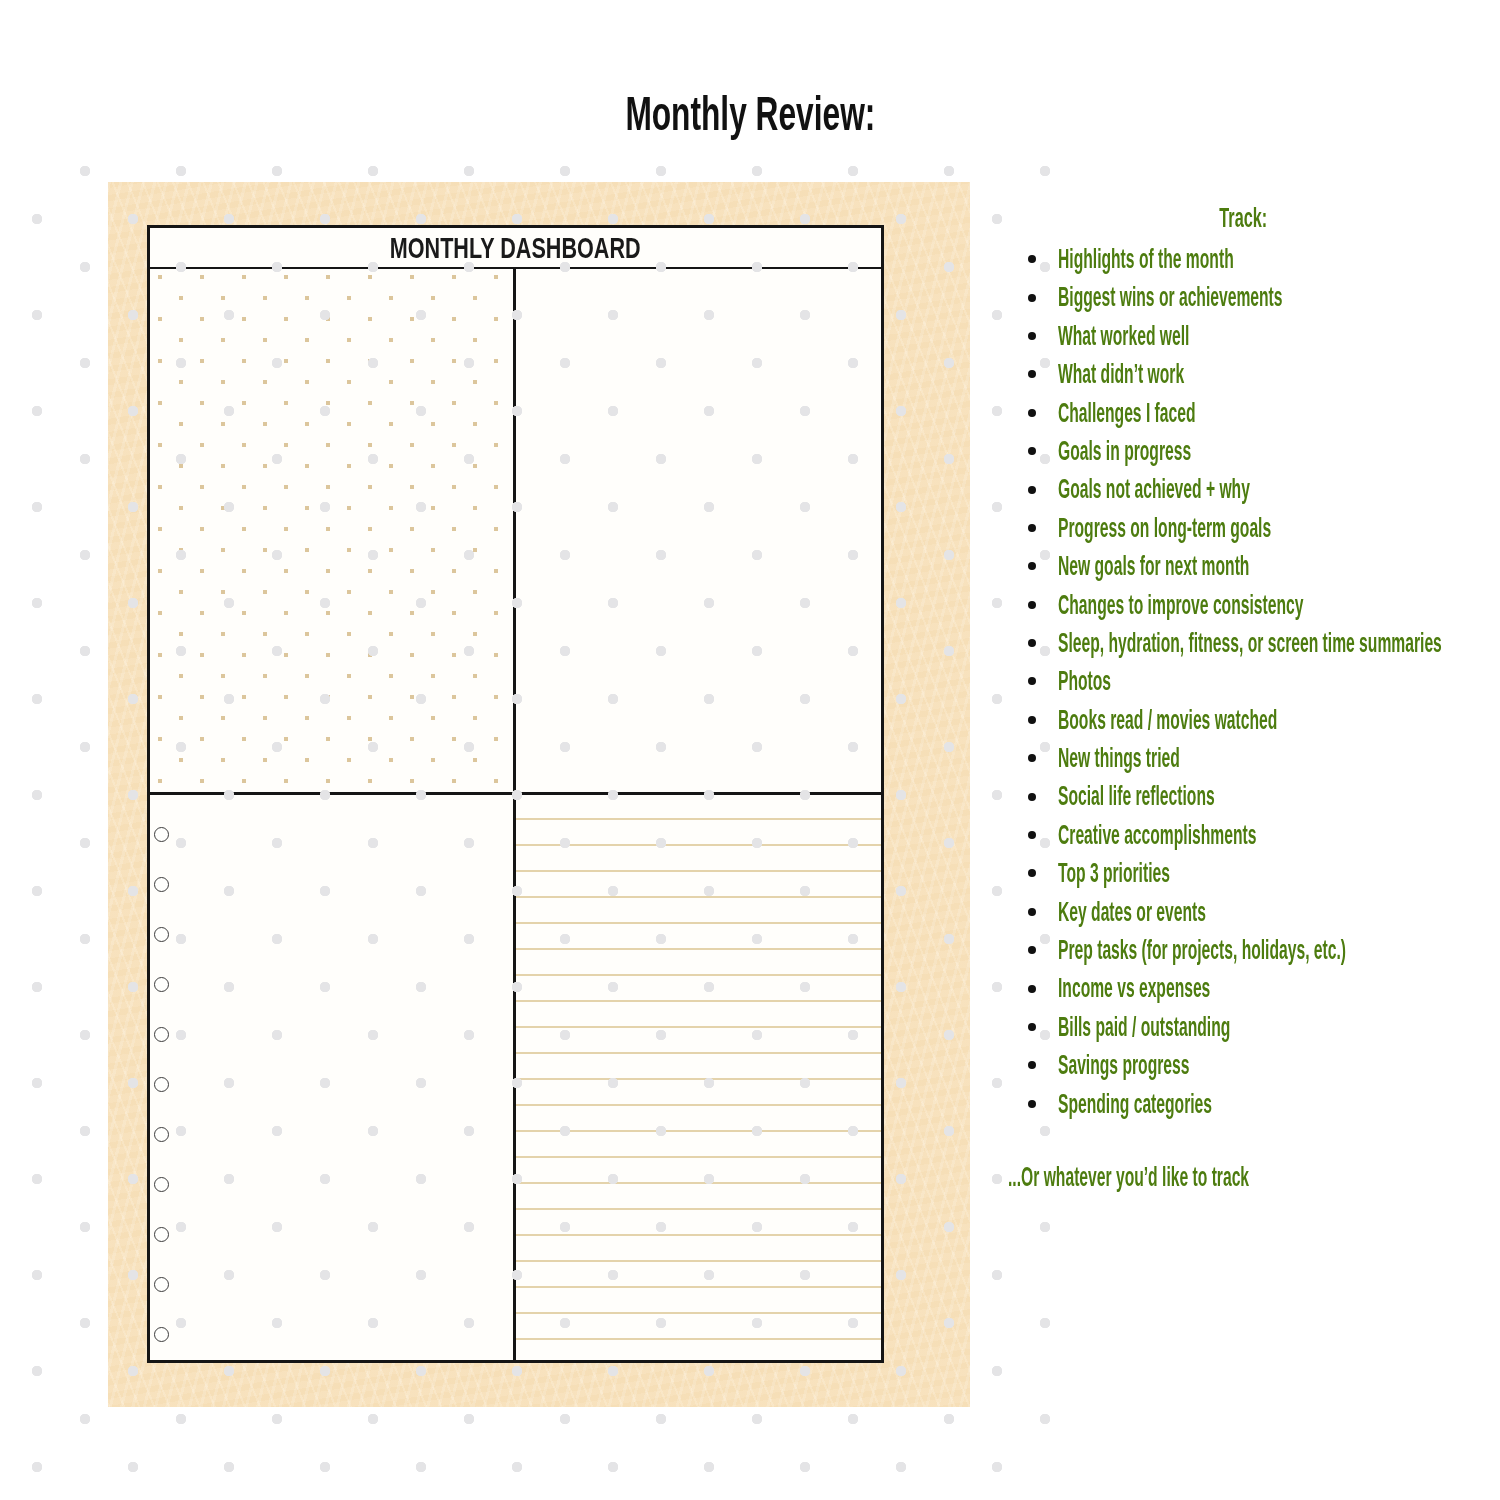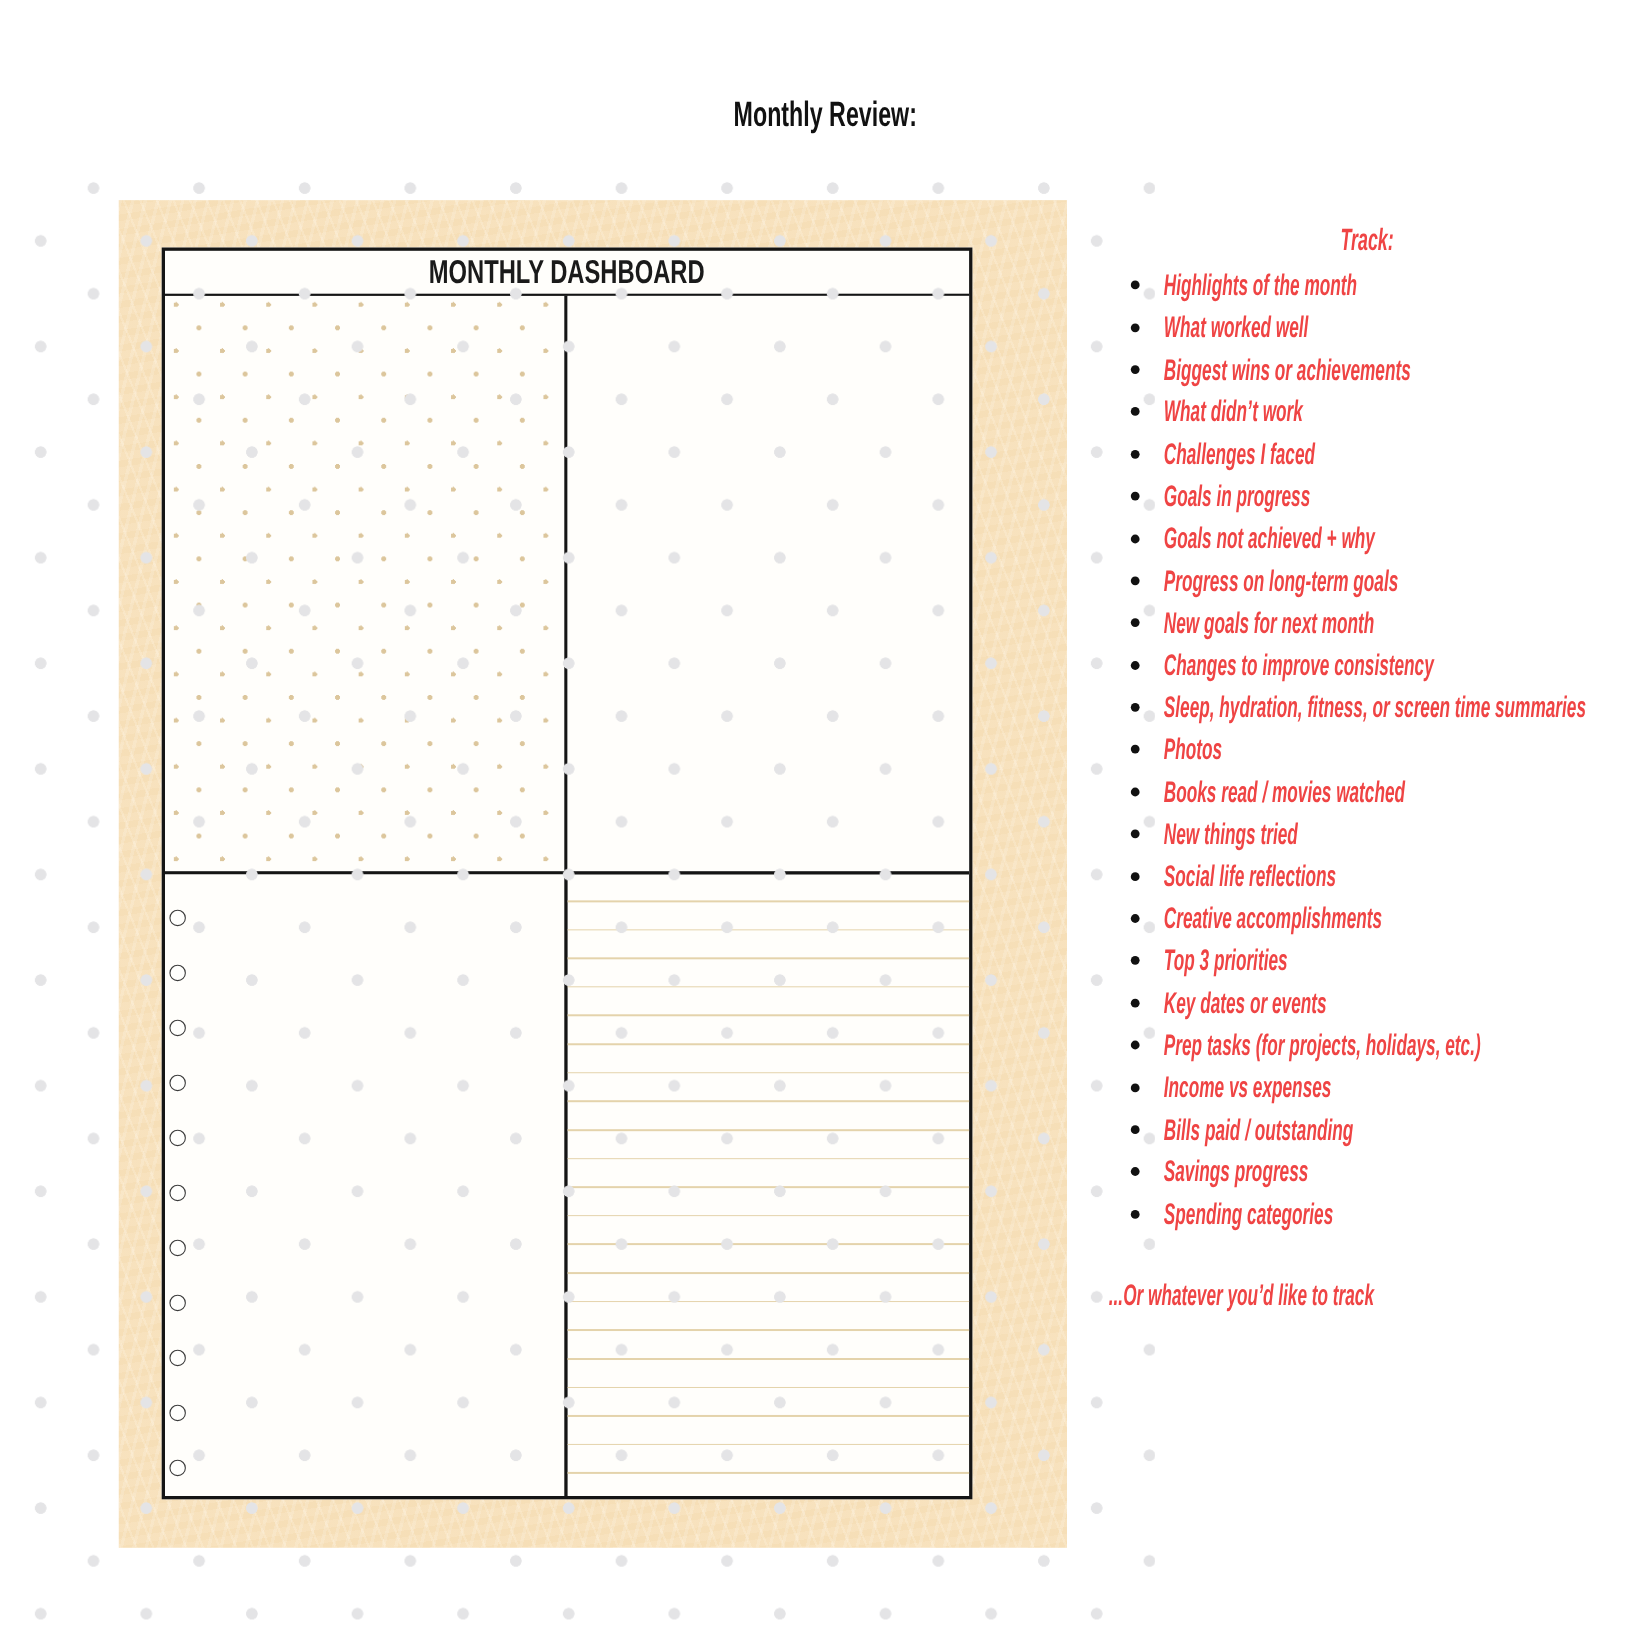--- a/index.html
+++ b/index.html
@@ -11,21 +11,21 @@
     position:relative;
     width:1500px;height:1500px;
     background:#ffffff;
     overflow:hidden;
   }
 
   
   .page-title{
     position:absolute;left:0;top:86px;width:1500px;
     text-align:center;
-    font-size:32px;font-weight:700;color:#111;
+    font-size:48px;font-weight:700;color:#111;
     letter-spacing:0px;
   }
   .page-title .cond{display:inline-block;transform:scaleX(.66);transform-origin:50% 50%;white-space:nowrap;}
 
   
   .tan-mat{
     position:absolute;left:108px;top:182px;width:862px;height:1225px;
     background:
       repeating-linear-gradient(104deg, rgba(255,255,255,.16) 0 3px, rgba(255,255,255,0) 3px 11px),
       repeating-linear-gradient(68deg, rgba(255,248,234,.22) 0 2px, rgba(255,248,234,0) 2px 14px),
@@ -90,22 +90,21 @@
     pointer-events:none;z-index:40;
     background-image:
       radial-gradient(circle 5px at 85px 21px, #e4e4e6 0 5px, rgba(0,0,0,0) 5.5px),
       radial-gradient(circle 5px at 37px 69px, #e4e4e6 0 5px, rgba(0,0,0,0) 5.5px);
     background-size:96px 96px;
   }
 
   
   .track-col{
     position:absolute;left:1008px;top:196px;width:470px;z-index:10;
-    color:#ef4444;
-    font-style:italic;
+    color:#4d7c0f;
   }
   .track-heading{
     height:44px;line-height:44px;text-align:center;
     font-size:28px;font-weight:700;
   }
   .track-heading .cond{display:inline-block;transform:scaleX(.58);transform-origin:50% 50%;white-space:nowrap;}
   ul.track-list{list-style:none;margin:0;padding:0;}
   ul.track-list li{
     position:relative;height:38.4px;line-height:38.4px;
     padding-left:50px;font-size:27px;font-weight:700;
@@ -161,25 +160,25 @@
     <div class="track-heading">
       <span class="cond">Track:</span>
     </div>
     <ul class="track-list">
 
         <li>
           <span class="cond">Highlights of the month</span>
         </li>
 
         <li>
+          <span class="cond">Biggest wins or achievements</span>
+        </li>
+
+        <li>
           <span class="cond">What worked well</span>
-        </li>
-
-        <li>
-          <span class="cond">Biggest wins or achievements</span>
         </li>
 
         <li>
           <span class="cond">What didn’t work</span>
         </li>
 
 
         <li>
           <span class="cond">Challenges I faced</span>
         </li>

